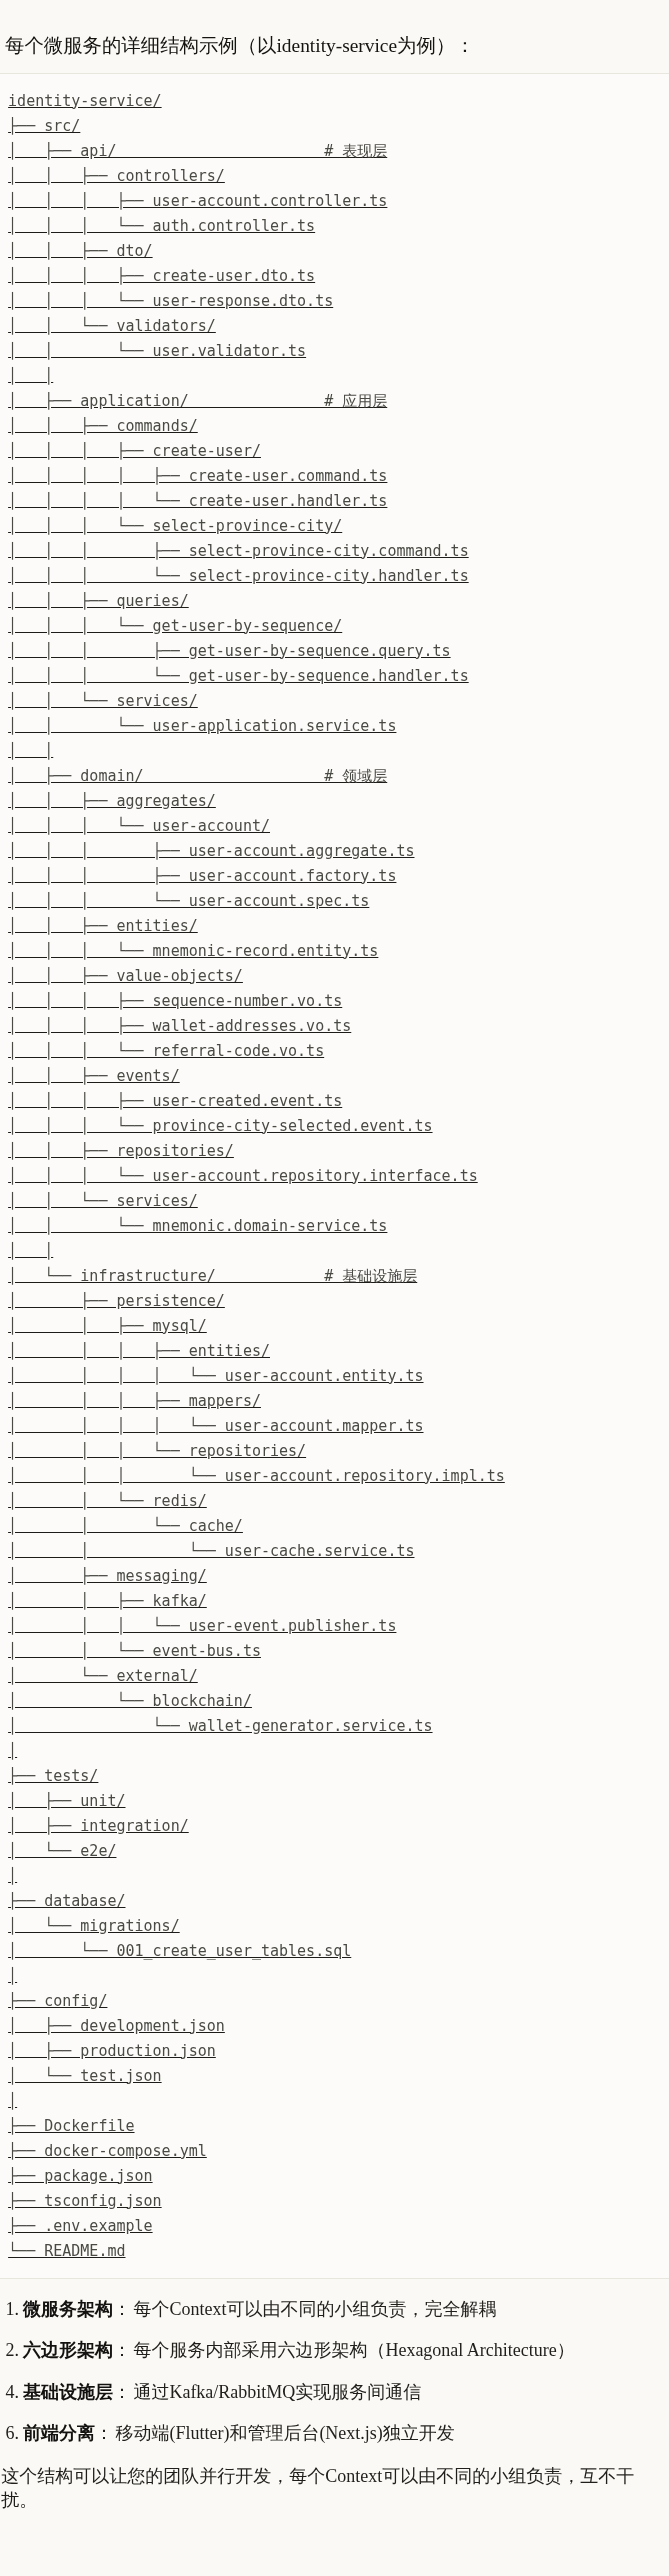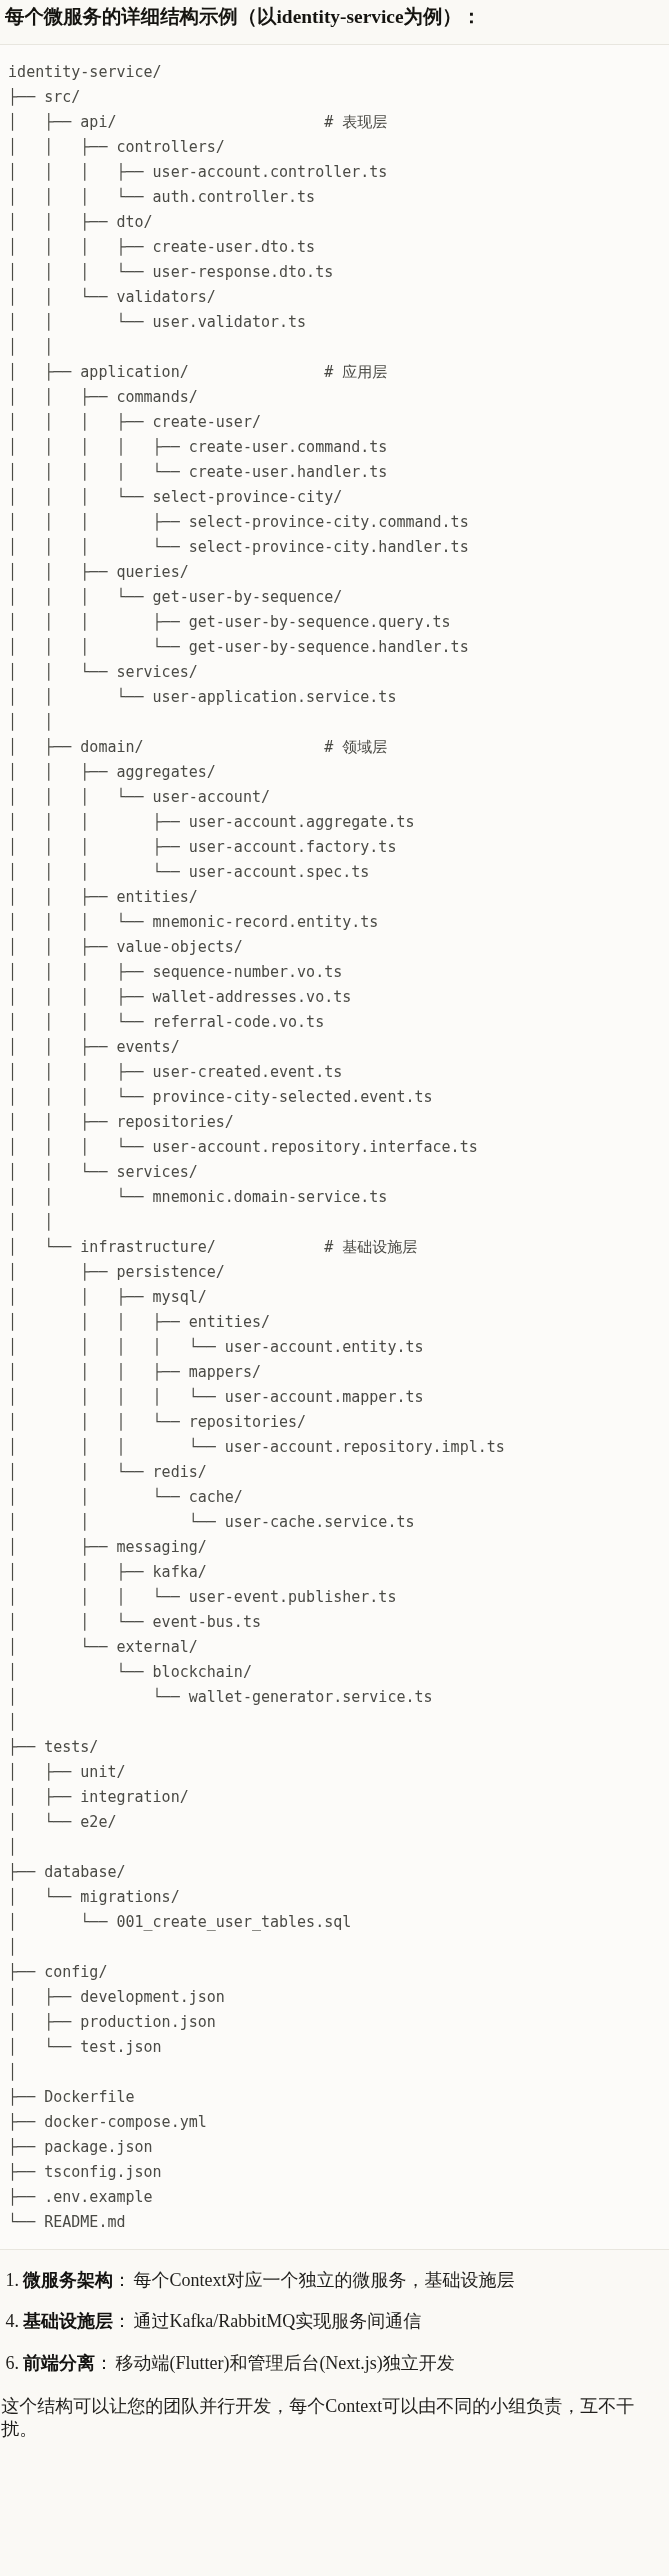--- a/index.html
+++ b/index.html
@@ -9,29 +9,31 @@
     height: 2576px;
     background: #faf9f5;
     font-family: "Liberation Serif", serif;
     color: #1d1c19;
     overflow: hidden;
   }
   .page-title {
     padding: 5.6px 6.3px 0 5px;
     font-size: 19.4px;
     line-height: 1.15;
-    font-weight: 700;
+    font-weight: 400;
     color: #151410;
+    margin-top: 29px;
   }
   .code-block {
     margin-top: 15.6px;
     background: #fcfbf9;
     border-top: 0.6px solid #e8e6df;
     border-bottom: 0.6px solid #e8e6df;
     padding: 15px 5px 14.4px 8.1px;
+    text-decoration: underline;
   }
   .tree {
     margin: 0;
     font-family: "DejaVu Sans Mono", "Liberation Mono", monospace;
     font-size: 15px;
     line-height: 25px;
     color: #4a4a45;
     white-space: pre;
   }
   .notes { padding: 0 6.3px 0 5.6px; }
@@ -152,21 +154,24 @@
 ├── package.json
 ├── tsconfig.json
 ├── .env.example
 └── README.md</pre>
 </div>
 
 <div class="notes">
 
   <ol class="notes-list">
     <li class="note-item">
-      <span class="note-num">1.</span><span class="note-label">微服务架构</span><span class="note-sep">：</span><span class="note-text">每个Context对应一个独立的微服务，基础设施层</span>
+      <span class="note-num">1.</span><span class="note-label">微服务架构</span><span class="note-sep">：</span><span class="note-text">每个Context可以由不同的小组负责，完全解耦</span>
+    </li>
+    <li class="note-item">
+      <span class="note-num">2.</span><span class="note-label">六边形架构</span><span class="note-sep">：</span><span class="note-text">每个服务内部采用六边形架构（Hexagonal Architecture）</span>
     </li>
     <li class="note-item">
       <span class="note-num">4.</span><span class="note-label">基础设施层</span><span class="note-sep">：</span><span class="note-text">通过Kafka/RabbitMQ实现服务间通信</span>
     </li>
     <li class="note-item">
       <span class="note-num">6.</span><span class="note-label">前端分离</span><span class="note-sep">：</span><span class="note-text">移动端(Flutter)和管理后台(Next.js)独立开发</span>
     </li>
   </ol>
 
   <div class="closing-paragraph">这个结构可以让您的团队并行开发，每个Context可以由不同的小组负责，互不干扰。</div>

